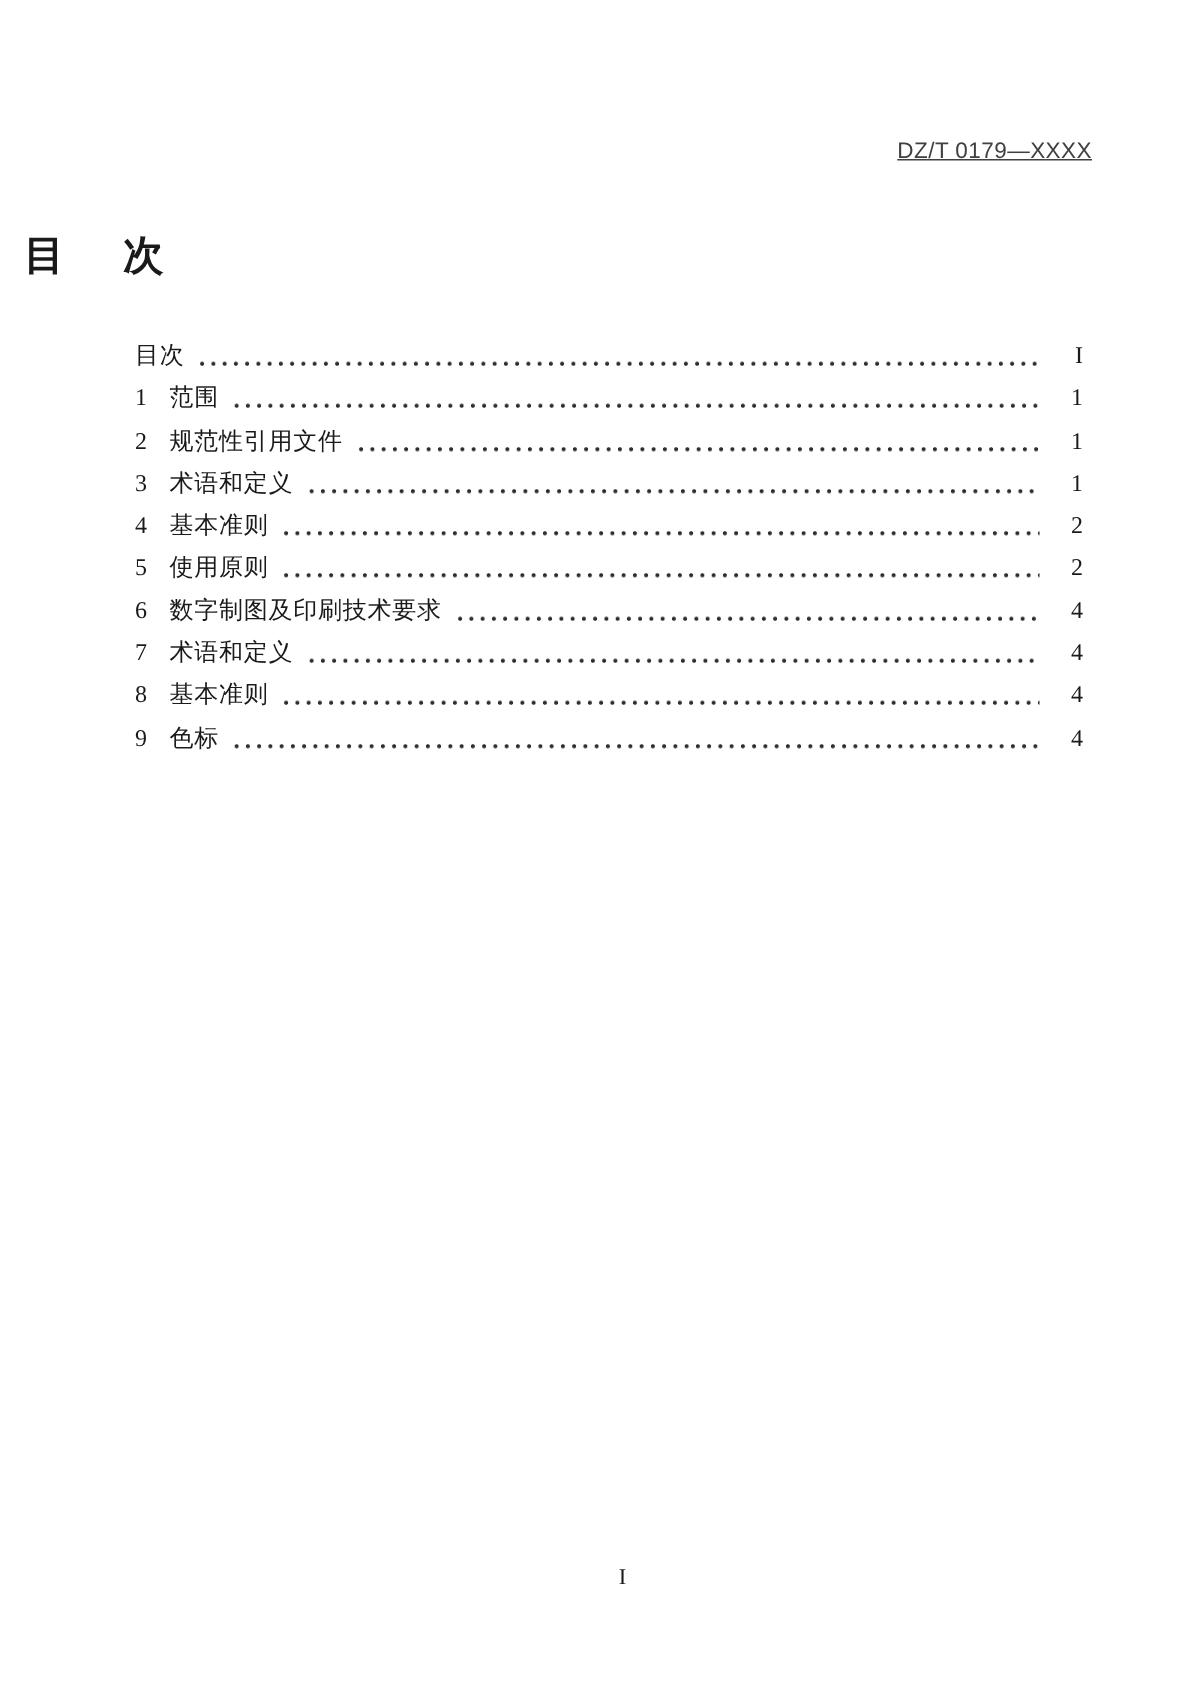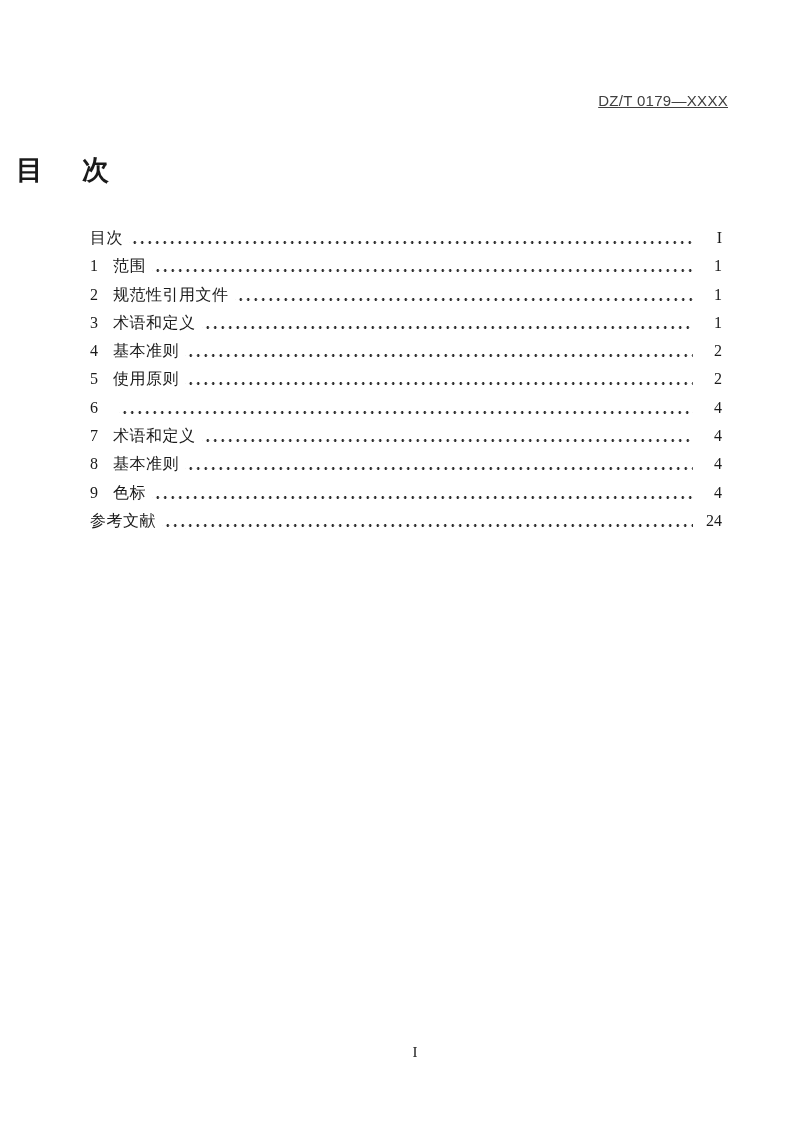--- a/index.html
+++ b/index.html
@@ -128,20 +128,21 @@
         <span class="toc-page">2</span>
       </div>
     <div class="toc-row">
         <span class="toc-num">5</span>
         <span class="toc-label">使用原则</span>
         <span class="toc-leader"></span>
         <span class="toc-page">2</span>
       </div>
     <div class="toc-row">
         <span class="toc-num">6</span>
+        <span class="toc-label">数字制图及印刷技术要求</span>
         <span class="toc-leader"></span>
         <span class="toc-page">4</span>
       </div>
     <div class="toc-row">
         <span class="toc-num">7</span>
         <span class="toc-label">术语和定义</span>
         <span class="toc-leader"></span>
         <span class="toc-page">4</span>
       </div>
     <div class="toc-row">
@@ -149,22 +150,17 @@
         <span class="toc-label">基本准则</span>
         <span class="toc-leader"></span>
         <span class="toc-page">4</span>
       </div>
     <div class="toc-row">
         <span class="toc-num">9</span>
         <span class="toc-label">色标</span>
         <span class="toc-leader"></span>
         <span class="toc-page">4</span>
       </div>
-    <div class="toc-row">
-        <span class="toc-label">参考文献</span>
-        <span class="toc-leader"></span>
-        <span class="toc-page">24</span>
-      </div>
   </div>
 
   <div class="footer-page-number">I</div>
 
 </div>
 
 </body></html>

